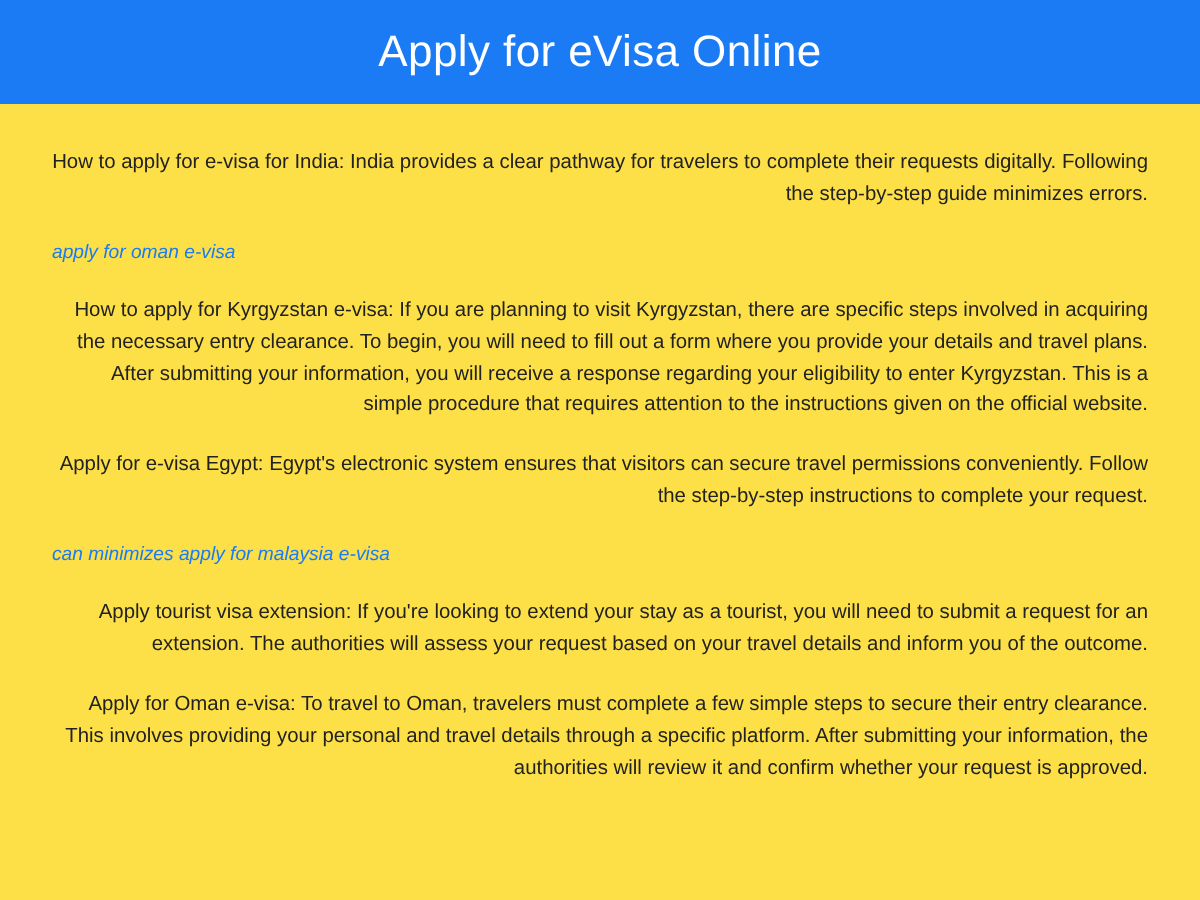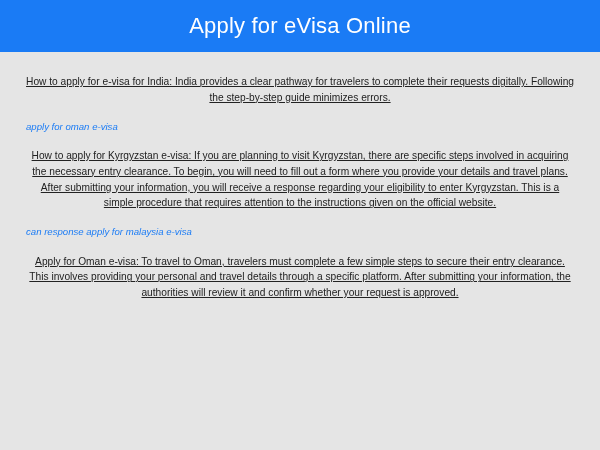--- a/index.html
+++ b/index.html
@@ -10,21 +10,21 @@
     width: 600px;
     height: 450px;
     background: #ffffff;
     font-family: "Liberation Sans", sans-serif;
     overflow: hidden;
   }
   .page {
     width: 600px;
     height: 450px;
     position: relative;
-    background: #e5e5e5;
+    background: #fde047;
   }
   .header {
     background: #1a7bf5;
     height: 52px;
     display: flex;
     align-items: center;
     justify-content: center;
   }
   .header-title {
     color: #ffffff;
@@ -34,22 +34,21 @@
     margin: 0;
   }
   .content {
     padding: 22px 26px 0 26px;
   }
   .para {
     color: #222222;
     font-size: 10.2px;
     line-height: 1.55;
     margin: 0 0 14px 0;
-    text-align: center;
-    text-decoration: underline;
+    text-align: right;
   }
   .link {
     display: block;
     color: #1a7bf5;
     font-size: 9.6px;
     line-height: 1.5;
     margin: 0 0 14px 0;
     text-decoration: none;
     cursor: pointer;
     font-style: italic;
@@ -66,22 +65,24 @@
 
   <div class="content">
 
     <p class="para">How to apply for e-visa for India: India provides a clear pathway for travelers to complete their requests digitally. Following the step-by-step guide minimizes errors.</p>
 
     <a class="link">apply for oman e-visa</a>
 
     <p class="para">How to apply for Kyrgyzstan e-visa: If you are planning to visit Kyrgyzstan, there are specific steps involved in acquiring the necessary entry clearance. To begin, you will need to fill out a form where you provide your details and travel plans. After submitting your information, you will receive a response regarding your eligibility to enter Kyrgyzstan. This is a simple procedure that requires attention to the instructions given on the official website.</p>
 
 
+    <p class="para">Apply for e-visa Egypt: Egypt's electronic system ensures that visitors can secure travel permissions conveniently. Follow the step-by-step instructions to complete your request.</p>
 
-    <a class="link">can response apply for malaysia e-visa</a>
+    <a class="link">can minimizes apply for malaysia e-visa</a>
 
+    <p class="para">Apply tourist visa extension: If you're looking to extend your stay as a tourist, you will need to submit a request for an extension. The authorities will assess your request based on your travel details and inform you of the outcome.</p>
 
 
     <p class="para">Apply for Oman e-visa: To travel to Oman, travelers must complete a few simple steps to secure their entry clearance. This involves providing your personal and travel details through a specific platform. After submitting your information, the authorities will review it and confirm whether your request is approved.</p>
 
   </div>
 
 </div>
 
 </body></html>

